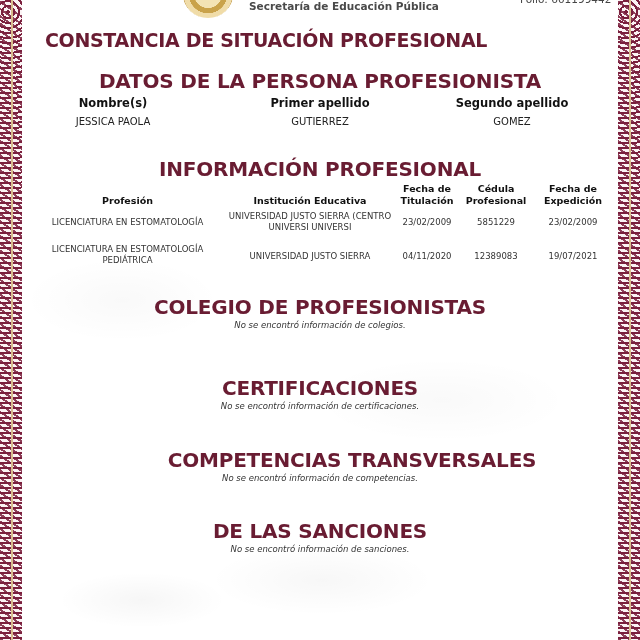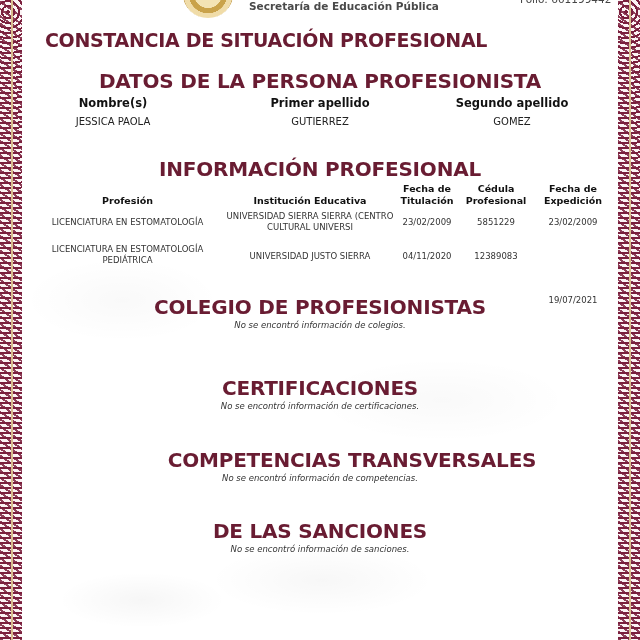--- a/index.html
+++ b/index.html
@@ -117,30 +117,30 @@
   <div class="th" style="left:420px; width:72px; top:0;">
     <div>Cédula</div>
     <div>Profesional</div>
   </div>
   <div class="th" style="left:494px; width:78px; top:0;">
     <div>Fecha de</div>
     <div>Expedición</div>
   </div>
 
   <div class="td" style="left:0; width:175px; top:34px;">LICENCIATURA EN ESTOMATOLOGÍA</div>
-  <div class="td" style="left:185px; width:170px; top:28px;">UNIVERSIDAD SIERRA SIERRA (CENTRO CULTURAL UNIVERSI</div>
+  <div class="td" style="left:185px; width:170px; top:28px;">UNIVERSIDAD JUSTO SIERRA (CENTRO UNIVERSI UNIVERSI</div>
   <div class="td" style="left:352px; width:70px; top:34px;">23/02/2009</div>
   <div class="td" style="left:420px; width:72px; top:34px;">5851229</div>
   <div class="td" style="left:494px; width:78px; top:34px;">23/02/2009</div>
 
   <div class="td" style="left:0; width:175px; top:61px;">LICENCIATURA EN ESTOMATOLOGÍA PEDIÁTRICA</div>
   <div class="td" style="left:185px; width:170px; top:68px;">UNIVERSIDAD JUSTO SIERRA</div>
   <div class="td" style="left:352px; width:70px; top:68px;">04/11/2020</div>
   <div class="td" style="left:420px; width:72px; top:68px;">12389083</div>
-  <div class="td" style="left:494px; width:78px; top:68px;margin-top:44px;">19/07/2021</div>
+  <div class="td" style="left:494px; width:78px; top:68px;">19/07/2021</div>
 </div>
 
 <div class="section-title" style="top:295px;">COLEGIO DE PROFESIONISTAS</div>
 <div class="no-info" style="top:320px;">No se encontró información de colegios.</div>
 
 <div class="section-title" style="top:376px;">CERTIFICACIONES</div>
 <div class="no-info" style="top:401px;">No se encontró información de certificaciones.</div>
 
 <div class="section-title" style="top:448px;margin-left:32px;">COMPETENCIAS TRANSVERSALES</div>
 <div class="no-info" style="top:473px;">No se encontró información de competencias.</div>

